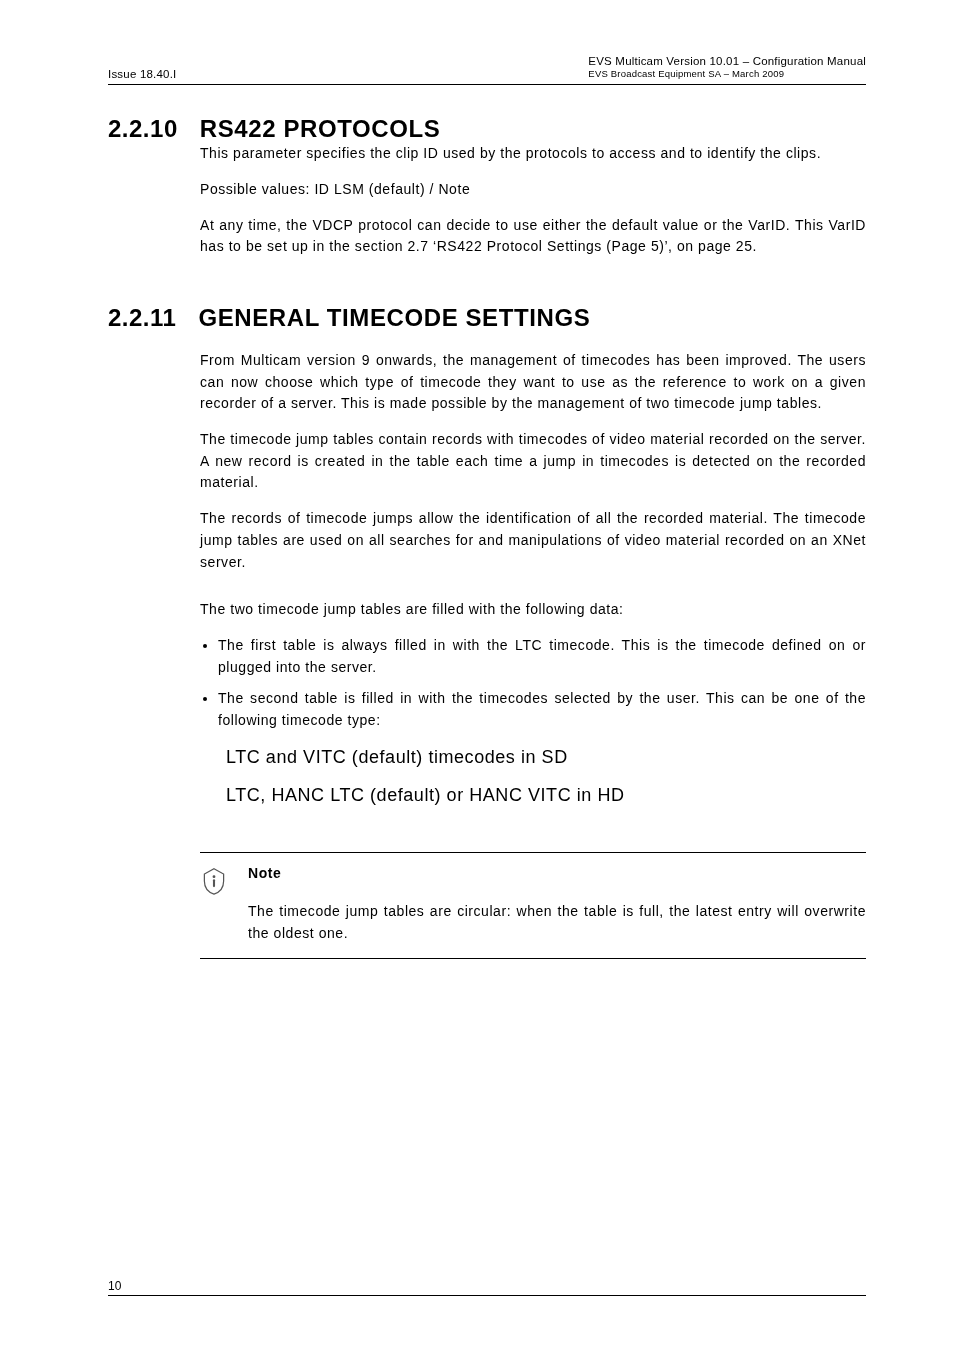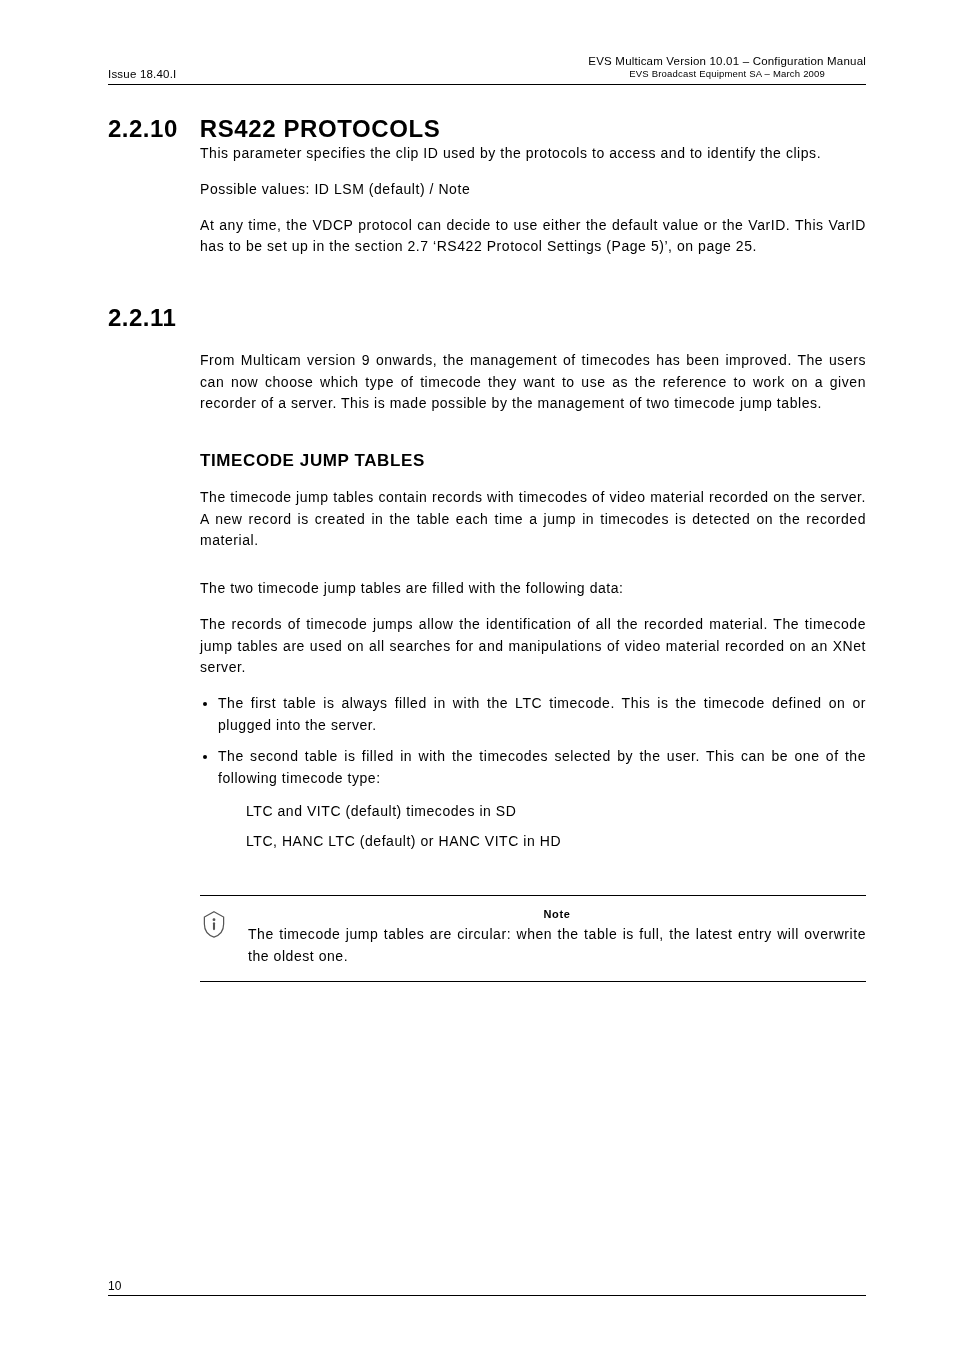--- a/index.html
+++ b/index.html
@@ -17,21 +17,21 @@
     position: relative;
   }
   .header {
     display: flex;
     justify-content: space-between;
     align-items: flex-end;
     font-size: 11.5px;
     letter-spacing: 0.2px;
   }
   .header-right {
-    text-align: center;
+    text-align: left;
     line-height: 1.25;
   }
   .header-right .sub {
     font-size: 9.5px;
     letter-spacing: 0.2px;
   }
   .header-rule {
     border: none;
     border-top: 1.5px solid #000;
     margin: 4px 0 30px 0;
@@ -87,22 +87,22 @@
   }
   ul.body-list > li {
     font-size: 14px;
     line-height: 1.55;
     letter-spacing: 0.55px;
     text-align: justify;
     margin-bottom: 10px;
   }
   .sub-ul {
     margin-top: 8px;
-    margin-left: 28px;
-    font-size: 14px;
+    margin-left: 8px;
+    font-size: 18px;
     line-height: 1.9;
     letter-spacing: 0.55px;
   }
   .sub-ul div {
     margin-bottom: 4px;
   }
 
   .note-block {
     margin-top: 40px;
     border-top: 1.5px solid #000;
@@ -110,25 +110,24 @@
     padding: 12px 0 14px 0;
     display: flex;
     gap: 18px;
   }
   .note-icon {
     width: 30px;
     flex: 0 0 30px;
     padding-top: 2px;
   }
   .note-text .note-title {
-    font-size: 11px;
-    font-weight: bold;
-    letter-spacing: 0.6px;
-    margin-bottom: 4px;
-    text-align: center;
+    font-size: 14px;
+    font-weight: bold;
+    letter-spacing: 0.6px;
+    margin-bottom: 20px;
   }
   .note-text .note-body {
     font-size: 14px;
     line-height: 1.55;
     letter-spacing: 0.55px;
     text-align: justify;
   }
 
   .footer {
     position: absolute;
@@ -165,29 +164,29 @@
   </div>
 
   <div class="content-indent">
     <p class="body">This parameter specifies the clip ID used by the protocols to access and to identify the clips.</p>
     <p class="body">Possible values: ID LSM (default) / Note</p>
     <p class="body">At any time, the VDCP protocol can decide to use either the default value or the VarID. This VarID has to be set up in the section 2.7 ‘RS422 Protocol Settings (Page 5)’, on page 25.</p>
   </div>
 
   <div class="sec-row" style="margin-top:46px;">
     <div class="sec-num">2.2.11</div>
+    <div class="sec-title">GENERAL TIMECODE SETTINGS</div>
   </div>
 
   <div class="content-indent">
     <p class="body" style="margin-top:18px;">From Multicam version 9 onwards, the management of timecodes has been improved. The users can now choose which type of timecode they want to use as the reference to work on a given recorder of a server. This is made possible by the management of two timecode jump tables.</p>
 
-    <div class="h3">TIMECODE JUMP TABLES</div>
     <p class="body">The timecode jump tables contain records with timecodes of video material recorded on the server. A new record is created in the table each time a jump in timecodes is detected on the recorded material.</p>
+    <p class="body">The records of timecode jumps allow the identification of all the recorded material. The timecode jump tables are used on all searches for and manipulations of video material recorded on an XNet server.</p>
     <p class="body" style="margin-top:26px;">The two timecode jump tables are filled with the following data:</p>
-    <p class="body">The records of timecode jumps allow the identification of all the recorded material. The timecode jump tables are used on all searches for and manipulations of video material recorded on an XNet server.</p>
 
     <ul class="body-list">
       <li>The first table is always filled in with the LTC timecode. This is the timecode defined on or plugged into the server.</li>
       <li>
         <span>The second table is filled in with the timecodes selected by the user. This can be one of the following timecode type:</span>
         <div class="sub-ul">
           <div>LTC and VITC (default) timecodes in SD</div>
           <div>LTC, HANC LTC (default) or HANC VITC in HD</div>
         </div>
       </li>

